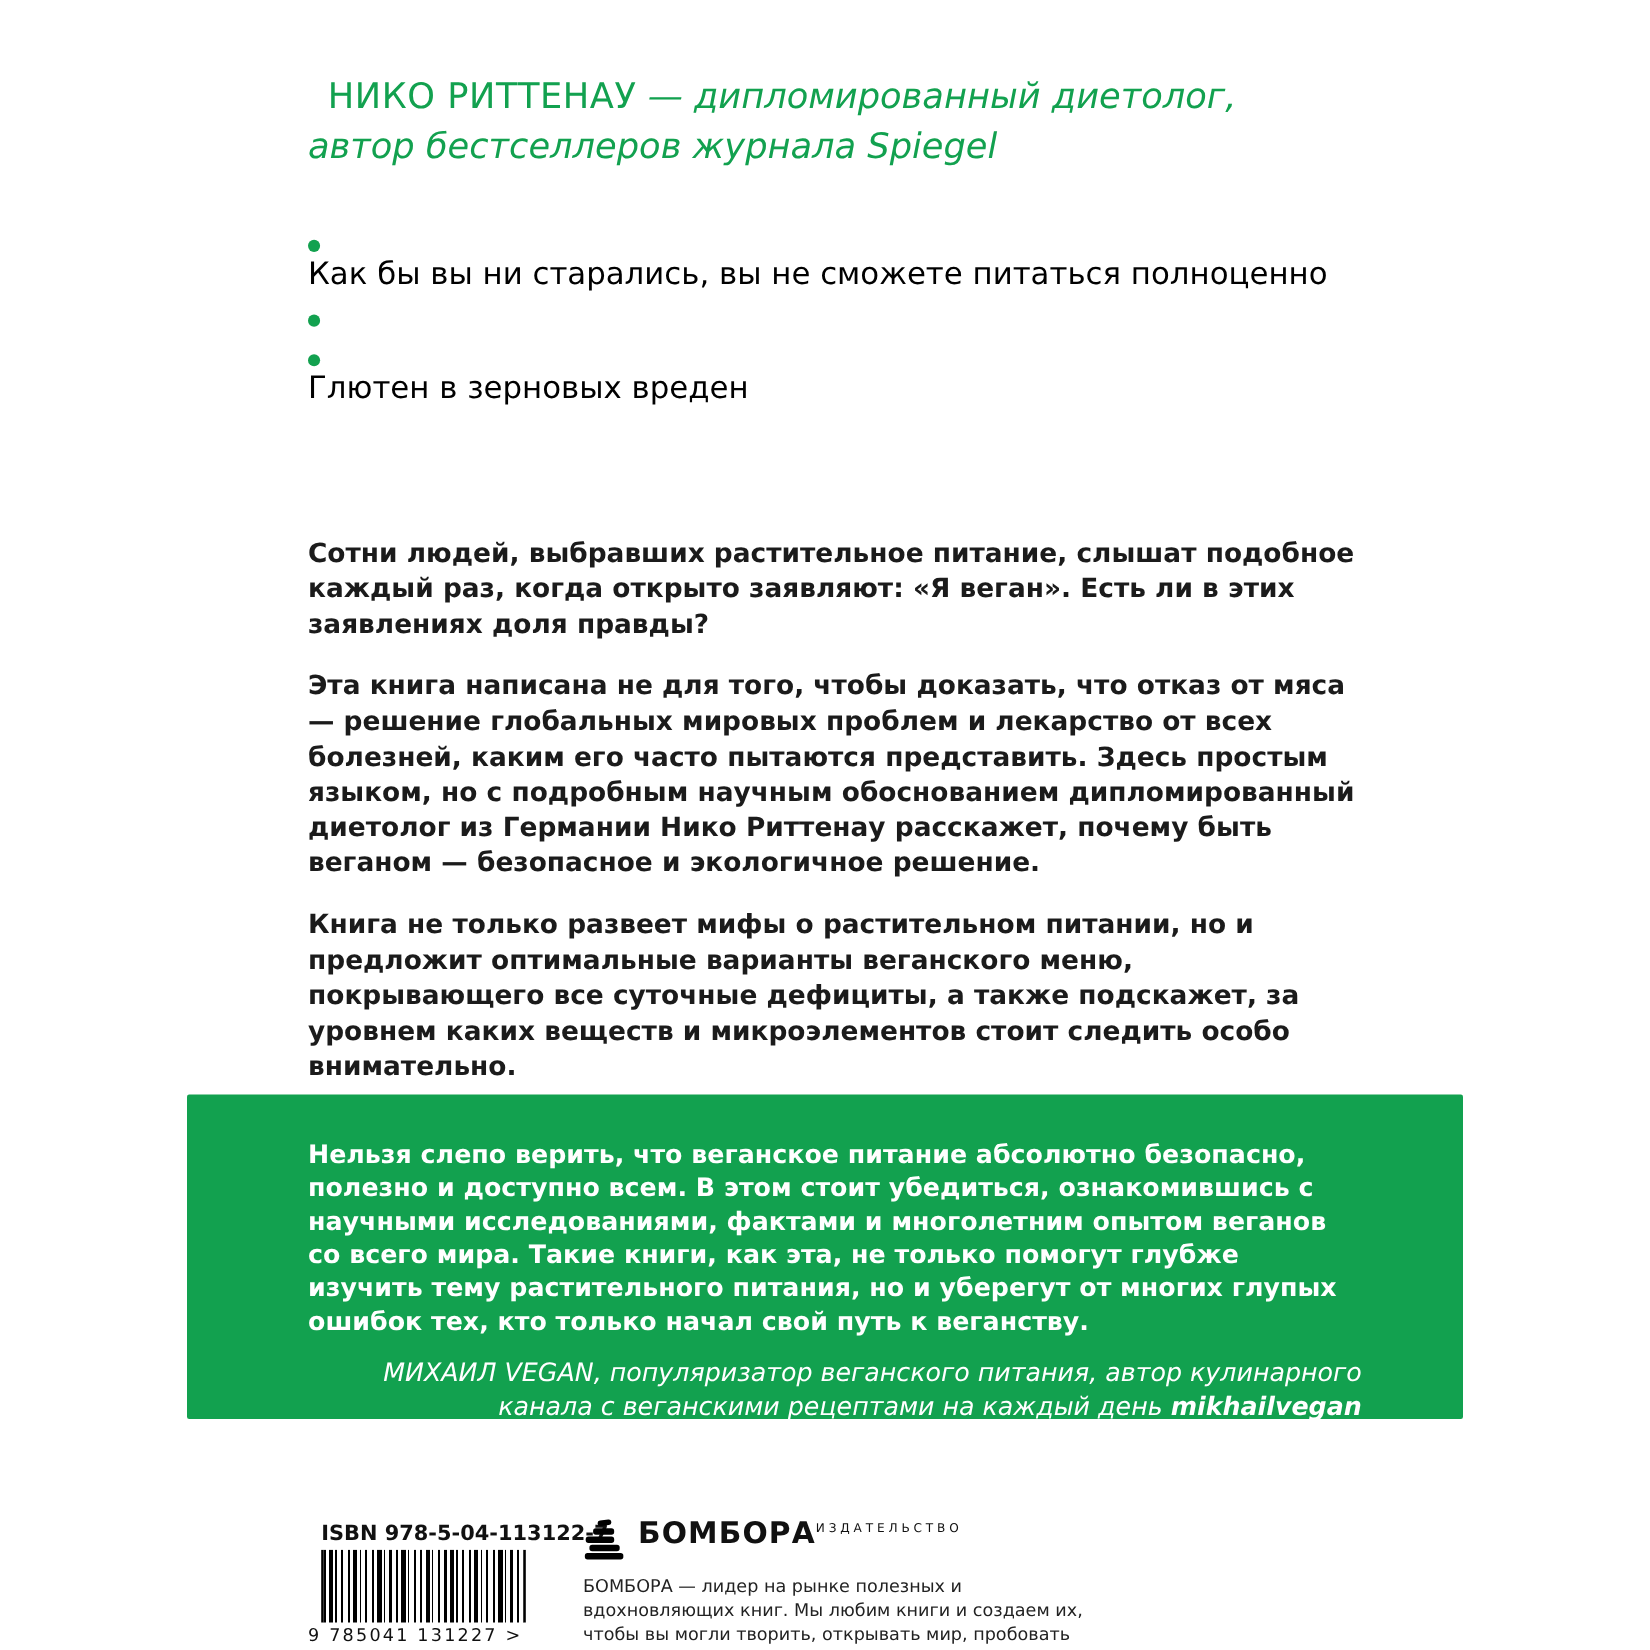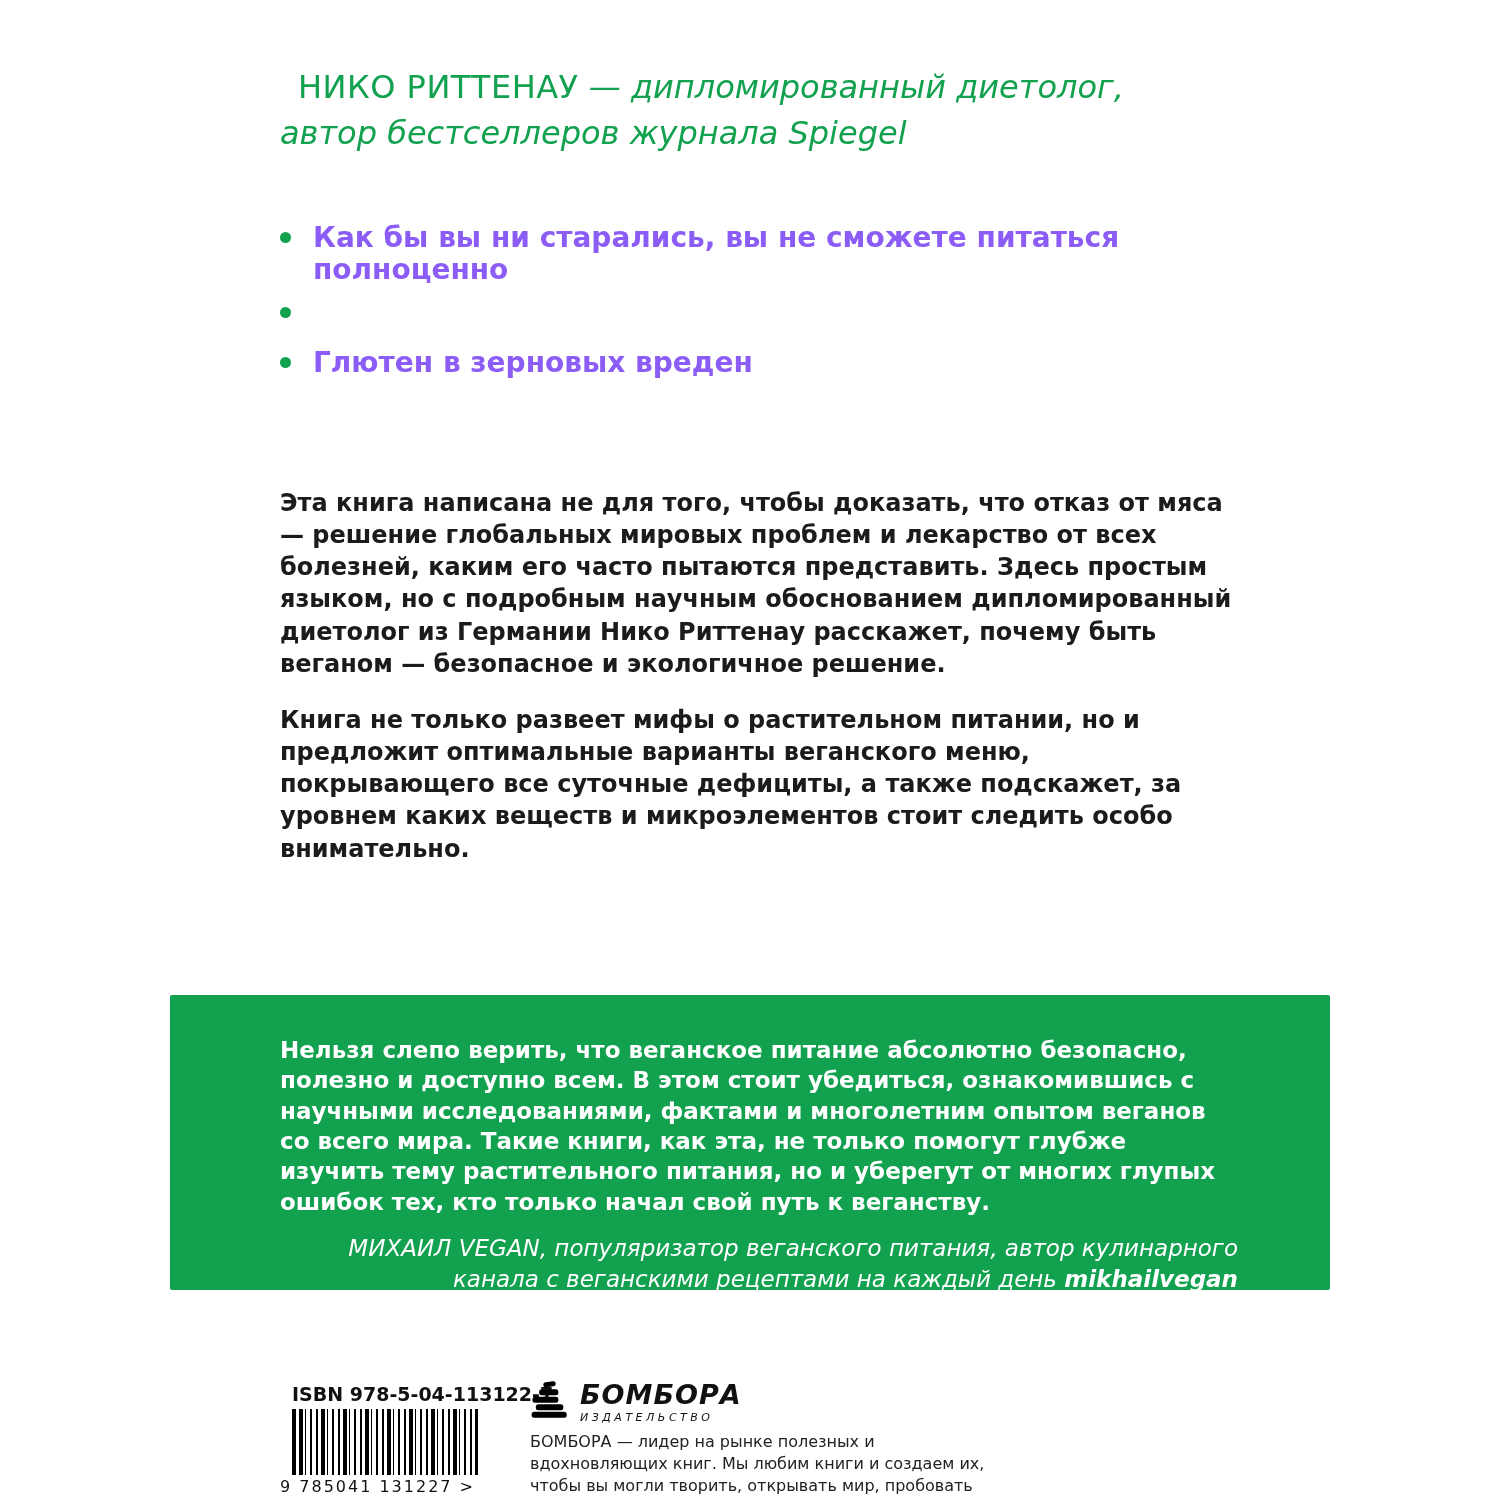--- a/index.html
+++ b/index.html
@@ -29,23 +29,24 @@
   .myths {
     position: absolute;
     left: 280px; top: 222px;
     width: 1000px;
   }
   .myth-item {
     display: flex;
     align-items: baseline;
     margin-bottom: 25px;
     font-size: 28px;
-    font-weight: bold;
-    color: #8b5cf6;
+    font-weight: normal;
+    color: #000000;
     line-height: 1.15;
+    flex-direction: column;
   }
   .bullet-dot {
     flex: 0 0 auto;
     width: 11px; height: 11px;
     border-radius: 50%;
     background: #12a14f;
     margin-right: 22px;
     position: relative;
     top: -4px;
   }
@@ -121,21 +122,21 @@
     white-space: nowrap;
   }
 
   .publisher-logo {
     position: absolute;
     left: 530px; top: 6px;
     display: flex;
     align-items: flex-start;
   }
   .logo-icon { width: 40px; height: 40px; margin-right: 10px; }
-  .logo-texts { display: flex; flex-direction: column; font-style: italic; }
+  .logo-texts { display: flex; flex-direction: row; }
   .publisher-name {
     font-size: 27px;
     font-weight: bold;
     color: #111;
     letter-spacing: 1px;
     line-height: 1.05;
   }
   .publisher-sub {
     font-size: 11px;
     color: #111;
@@ -168,20 +169,21 @@
     <div class="myth-item">
       <span class="bullet-dot"></span>
     </div>
     <div class="myth-item">
       <span class="bullet-dot"></span>
       <span>Глютен в зерновых вреден</span>
     </div>
   </div>
 
   <div class="body-copy">
+    <p>Сотни людей, выбравших растительное питание, слышат подобное каждый раз, когда открыто заявляют: «Я веган». Есть ли в этих заявлениях доля правды?</p>
     <p>Эта книга написана не для того, чтобы доказать, что отказ от мяса — решение глобальных мировых проблем и лекарство от всех болезней, каким его часто пытаются представить. Здесь простым языком, но с подробным научным обоснованием дипломированный диетолог из Германии Нико Риттенау расскажет, почему быть веганом — безопасное и экологичное решение.</p>
     <p>Книга не только развеет мифы о растительном питании, но и предложит оптимальные варианты веганского меню, покрывающего все суточные дефициты, а также подскажет, за уровнем каких веществ и микроэлементов стоит следить особо внимательно.</p>
   </div>
 
   <div class="quote-box">
     <div class="quote-text">Нельзя слепо верить, что веганское питание абсолютно безопасно, полезно и доступно всем. В этом стоит убедиться, ознакомившись с научными исследованиями, фактами и многолетним опытом веганов со всего мира. Такие книги, как эта, не только помогут глубже изучить тему растительного питания, но и уберегут от многих глупых ошибок тех, кто только начал свой путь к веганству.</div>
     <div class="quote-attribution">
       <span>МИХАИЛ VEGAN</span><span>, популяризатор веганского питания, автор кулинарного канала с веганскими рецептами на каждый день </span><span class="quote-attr-handle">mikhailvegan</span>
     </div>
   </div>

